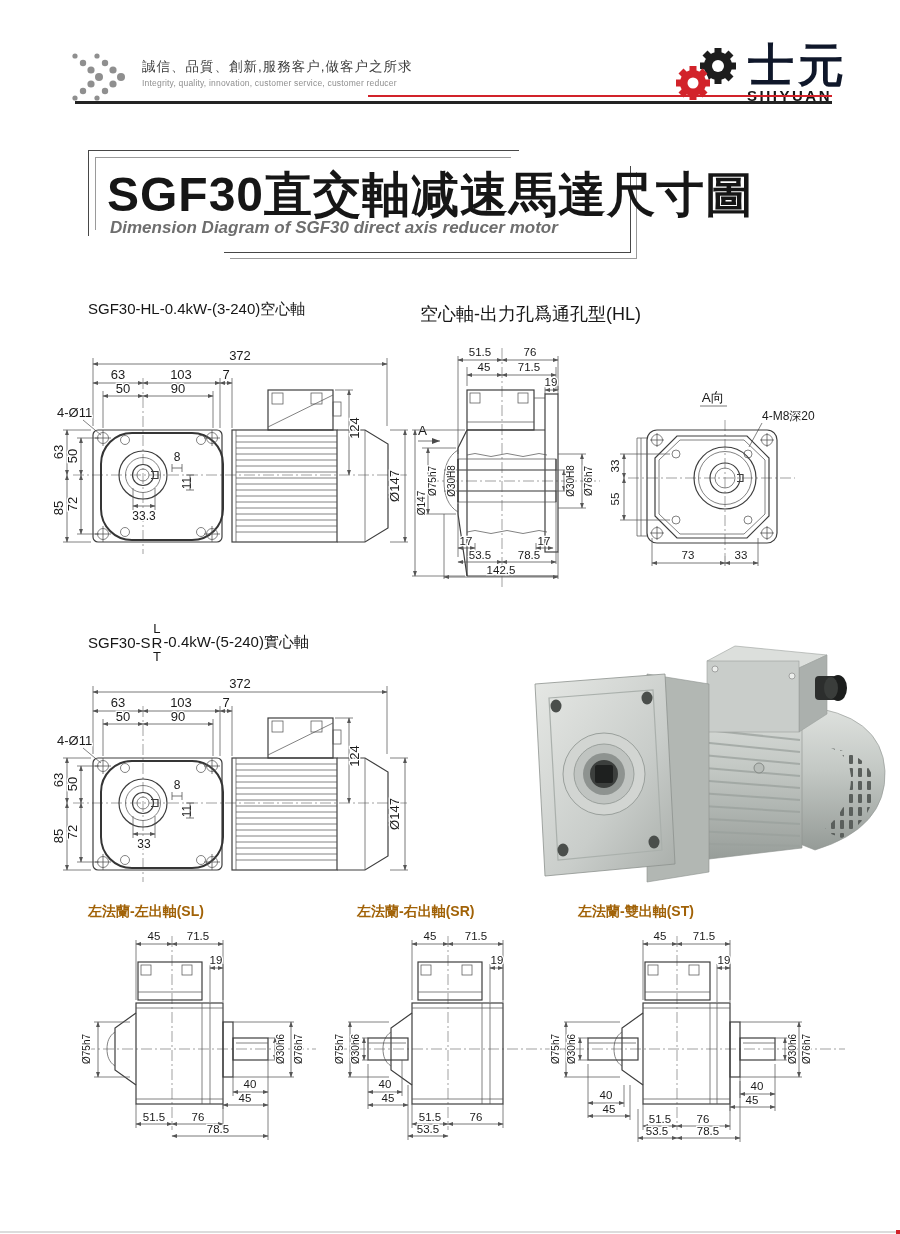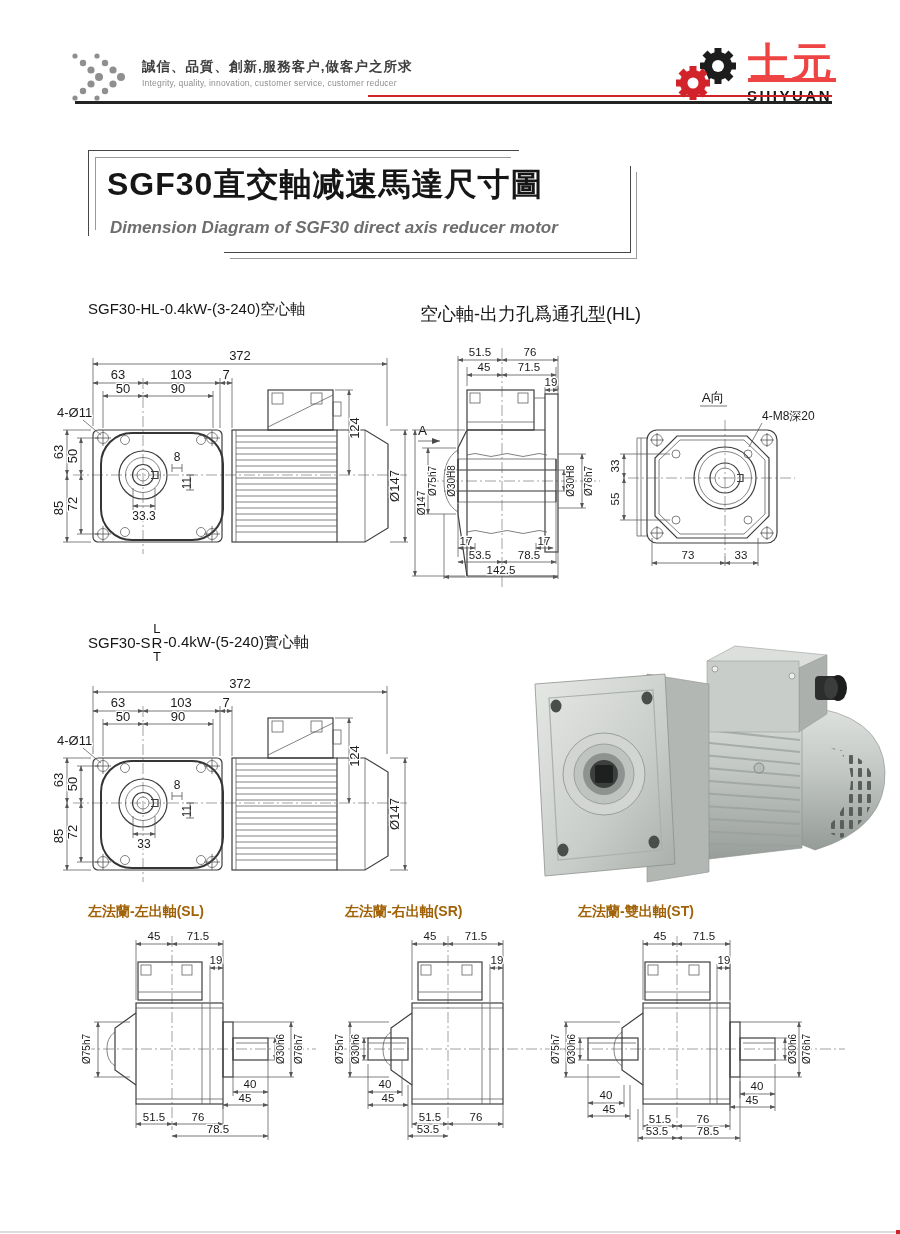--- a/index.html
+++ b/index.html
@@ -1,27 +1,27 @@
 <!DOCTYPE html>
 <html><head>
 <meta charset="utf-8">
 <style>
   html,body{margin:0;padding:0;background:#fff;}
   body{width:900px;height:1234px;position:relative;font-family:"Liberation Sans",sans-serif;color:#1d1d1d;overflow:hidden;}
   .abs{position:absolute;}
   
-  .slogan-zh{font-size:13.5px;font-weight:bold;color:#3d3d3d;letter-spacing:1px;}
+  .slogan-zh{font-size:13.5px;font-weight:normal;color:#3d3d3d;letter-spacing:1px;}
   .slogan-en{font-size:8.5px;color:#8f8f8f;letter-spacing:.2px;}
-  .brand-zh{font-size:40px;font-weight:bold;color:#ef4444;letter-spacing:4px;line-height:1;text-decoration:underline;}
+  .brand-zh{font-size:46px;font-weight:bold;color:#0f172a;letter-spacing:4px;line-height:1;}
   .brand-en{font-size:15px;font-weight:bold;color:#141414;letter-spacing:2.5px;}
   .hdr-red{background:#d2232a;}
   .hdr-blk{background:#232323;}
   
   .tframe{position:absolute;}
-  .title-zh{font-size:32px;font-weight:bold;color:#161616;letter-spacing:1px;white-space:nowrap;}
+  .title-zh{font-size:48px;font-weight:bold;color:#161616;letter-spacing:1px;white-space:nowrap;}
   .title-en{font-size:17px;font-weight:bold;font-style:italic;color:#6e6e6e;white-space:nowrap;}
   .seclab{font-size:15px;color:#161616;white-space:nowrap;}
   .seclab2{font-size:18px;color:#161616;white-space:nowrap;}
   .varlab{font-size:14px;font-weight:bold;color:#a16207;white-space:nowrap;}
   .stack{display:inline-flex;flex-direction:column;align-items:center;line-height:1;font-size:13px;vertical-align:middle;margin:0 1px;}
   .stack .mid{font-size:15px;}
   
   svg{overflow:visible;}
   svg text{font-family:"Liberation Sans",sans-serif;fill:#1b1b1b;paint-order:stroke;stroke:#ffffff;stroke-width:2.5px;}
   .ln{stroke:#3e3e3e;stroke-width:1.2;fill:none;}
@@ -429,21 +429,21 @@
     <ellipse cx="66" cy="214" rx="5.5" ry="6.5" fill="#4a4e4b"></ellipse>
     <circle cx="107" cy="138" r="41" fill="#d2d5d2" stroke="#9aa09c" stroke-width="1"></circle>
     <circle cx="107" cy="138" r="30" fill="#c0c4c1" stroke="#9aa09c" stroke-width="1"></circle>
     <circle cx="107" cy="138" r="21" fill="#8e9390"></circle>
     <circle cx="107" cy="138" r="14" fill="#3c3f3d"></circle>
     <rect x="98" y="129" width="18" height="18" rx="2" fill="#1e201f"></rect>
   </g>
 </svg>
 
 <div class="abs varlab" style="left:88px;top:903px">左法蘭-左出軸(SL)</div>
-<div class="abs varlab" style="left:345px;top:903px">左法蘭-右出軸(SR)</div>
+<div class="abs varlab" style="left:357px;top:903px">左法蘭-右出軸(SR)</div>
 <div class="abs varlab" style="left:578px;top:903px">左法蘭-雙出軸(ST)</div>
 
 <svg class="abs" style="left:78px;top:928px" width="245" height="235" viewBox="0 0 245 235">
   <g>
       <path class="cl" d="M6,121H238M94,8V202"></path>
     </g>
   <path class="lt" d="M58,72V12M145,72V12M132,74V36M145,74V36"></path>
   <line class="dm arr" x1="58" y1="16" x2="94" y2="16"></line>
     <line class="dm arr" x1="94" y1="16" x2="145" y2="16"></line>
   <text class="d2" x="76" y="12" text-anchor="middle">45</text>

